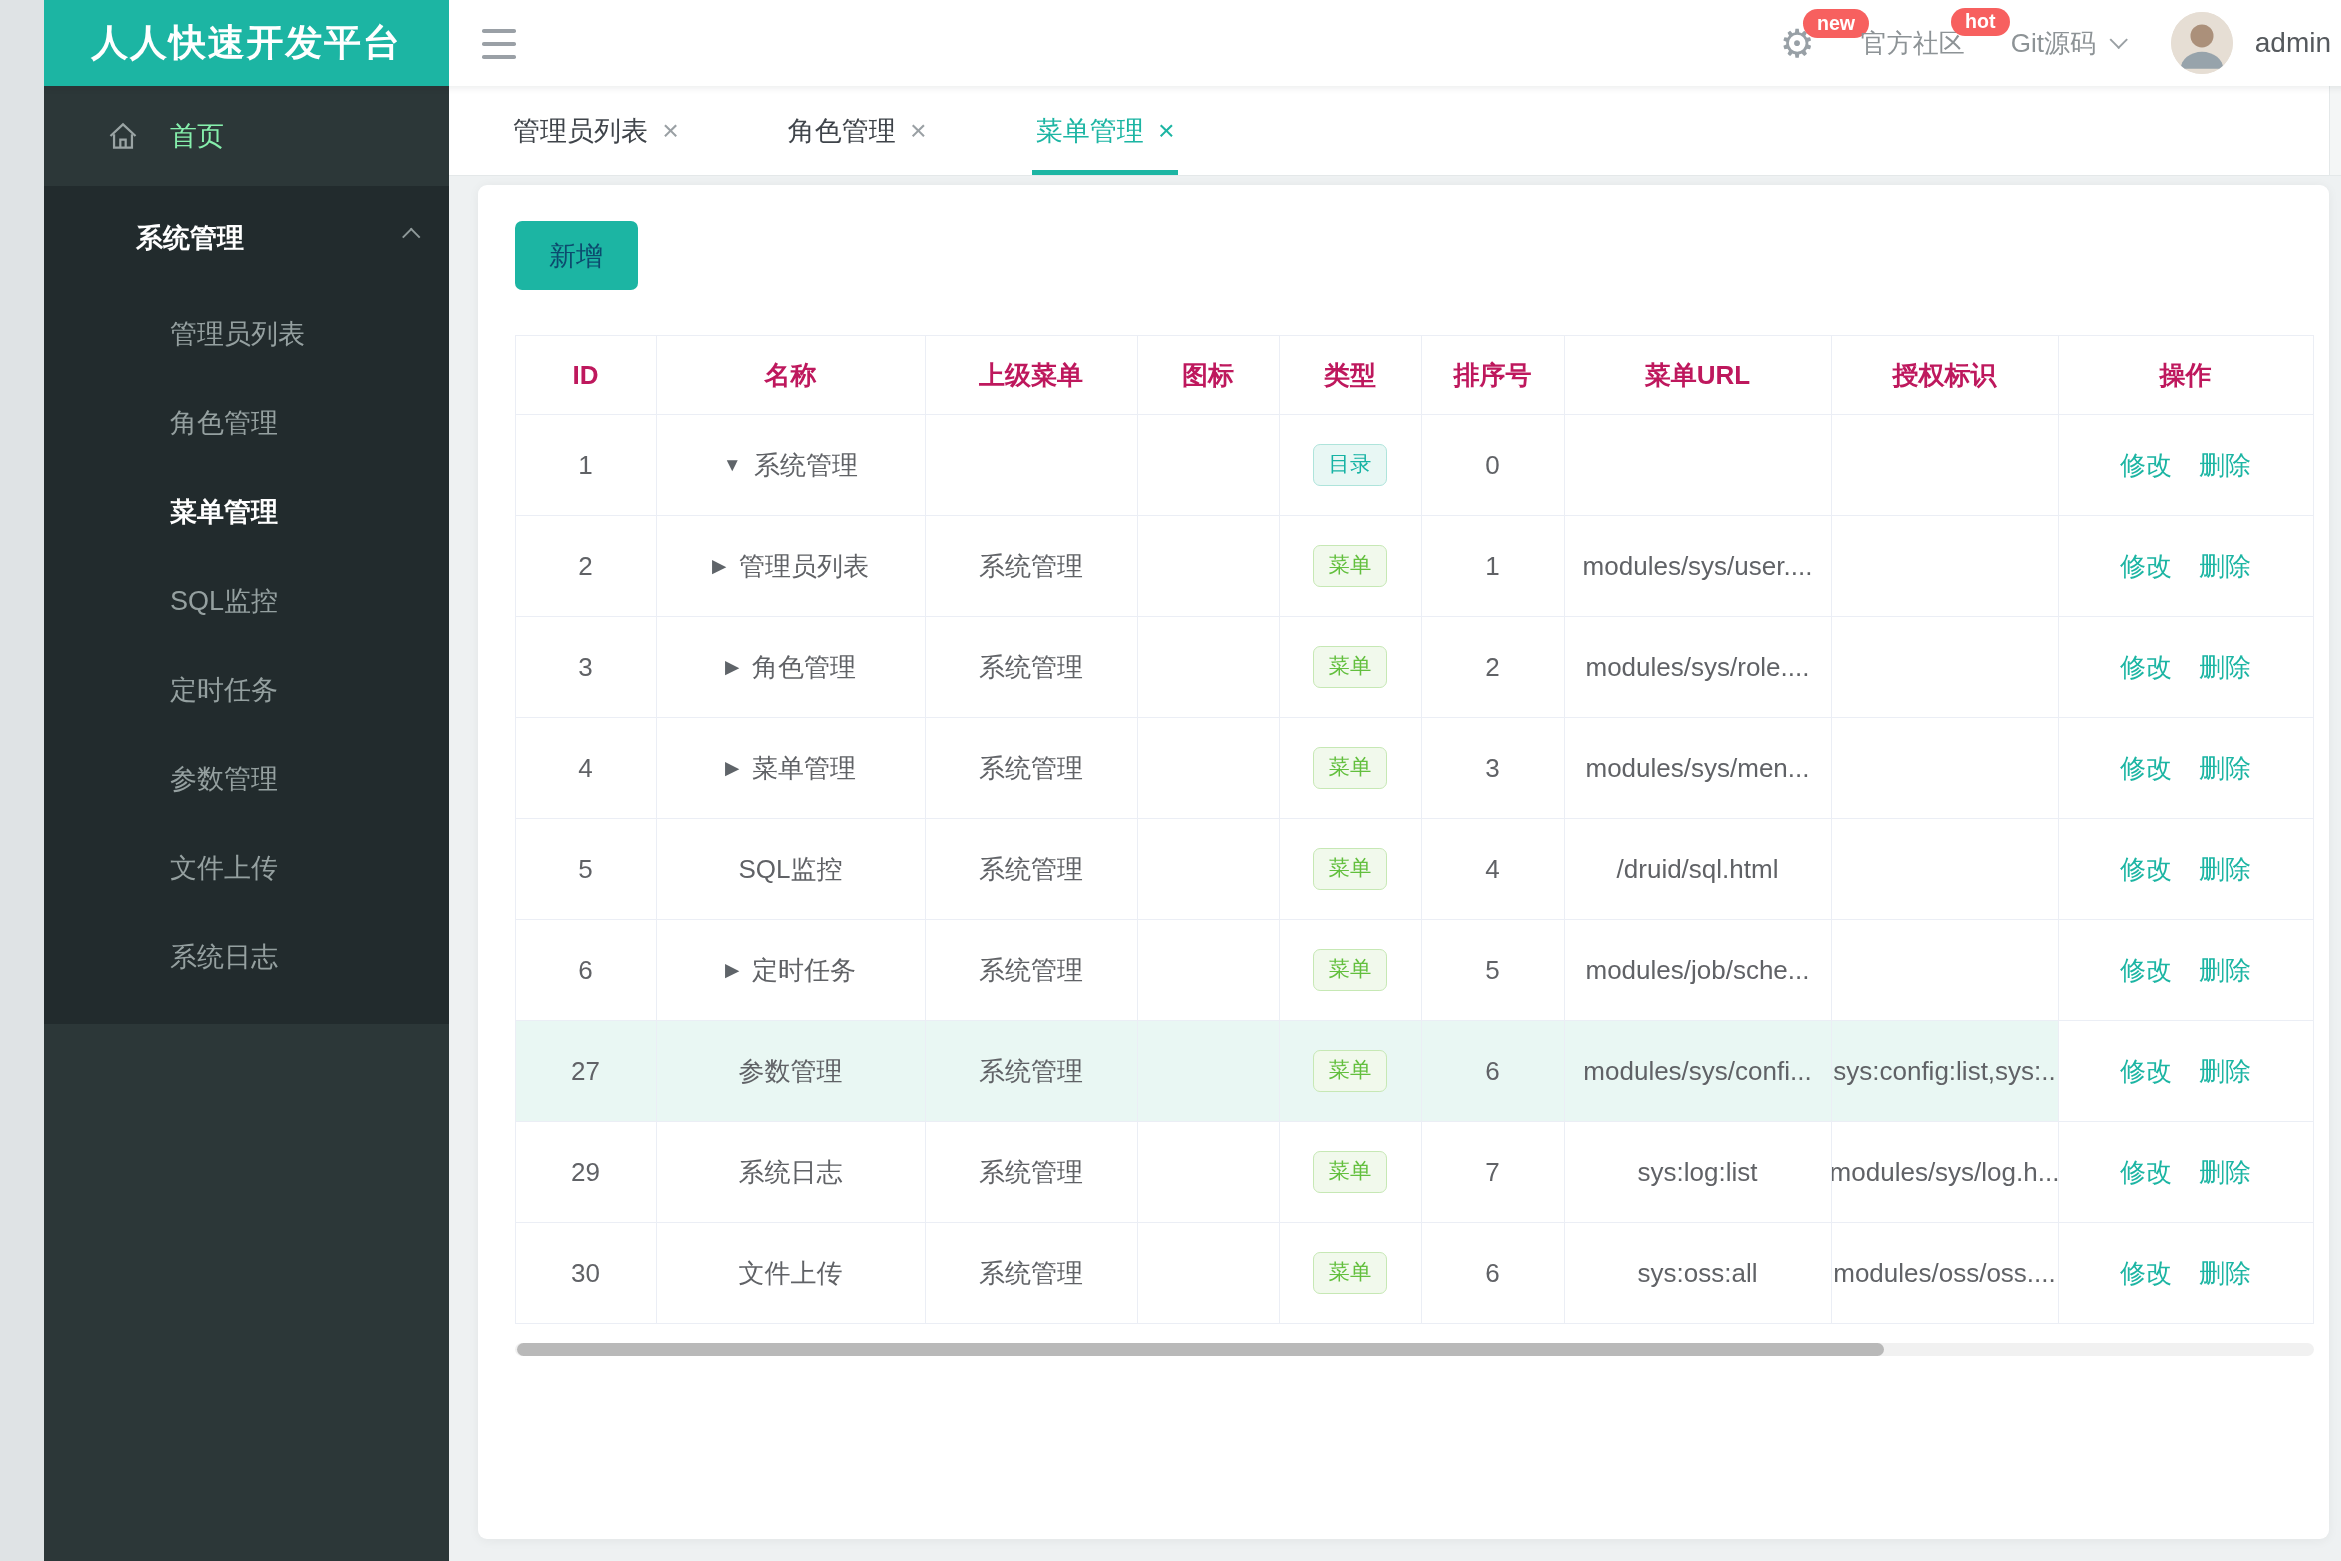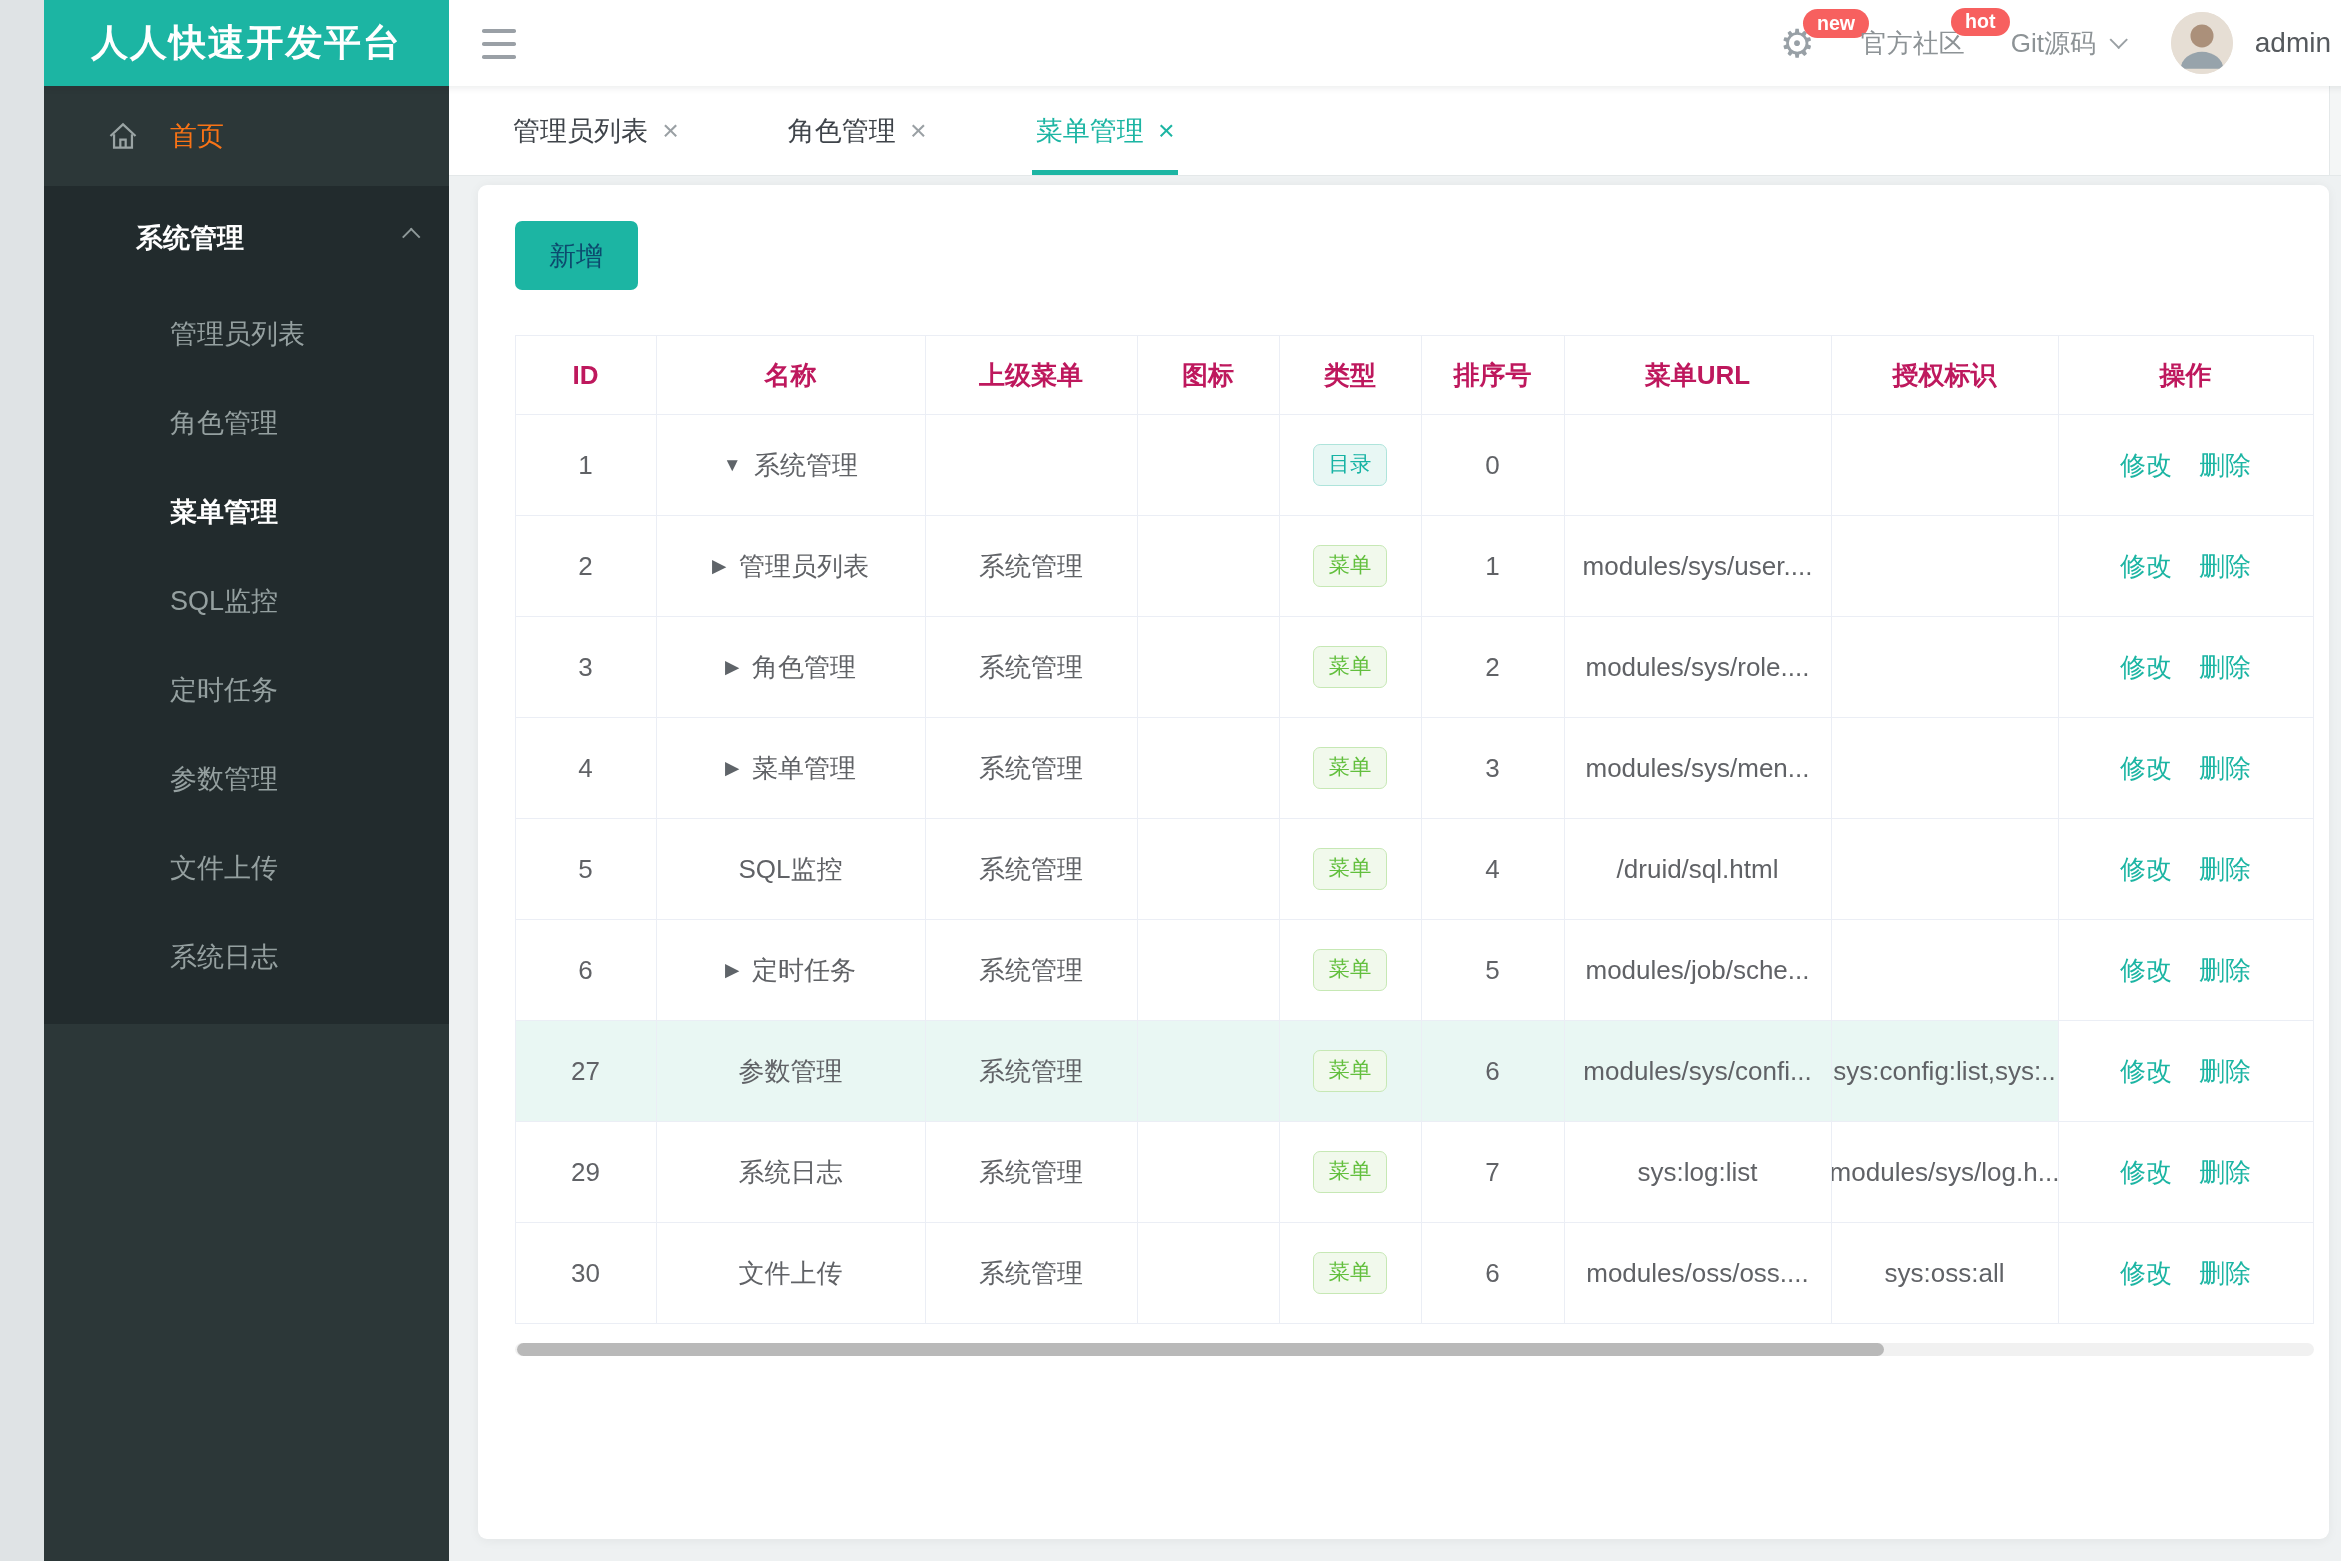--- a/index.html
+++ b/index.html
@@ -26,21 +26,21 @@
   .chev { display:inline-block; border-right:2.7px solid #9aa0a4; border-bottom:2.7px solid #9aa0a4; }
   .chev.down { width:13.4px; height:13.4px; transform:rotate(45deg) translate(-1.8px,-1.8px); }
   .chev.up { width:12.5px; height:12.5px; transform:rotate(-135deg); }
   .git-caret { margin-left:16px; }
   .user { display:flex; align-items:center; gap:21.4px; }
   .avatar { width:62px; height:62px; border-radius:50%; overflow:hidden; background:#e6ded4; flex:none; }
   .user-name { color:#55595d; font-size:28px; }
 
   
   .sidebar { position:absolute; left:0; top:86px; width:405px; height:1476px; background:#2c3738; z-index:20; }
-  .side-home { height:100px; display:flex; align-items:center; padding-left:62px; color:#f97316;
+  .side-home { height:100px; display:flex; align-items:center; padding-left:62px; color:#86efac;
                font-size:27px; cursor:pointer; }
   .side-home svg { margin-right:30px; }
   .side-group { background:#222b2d; padding-bottom:23px; }
   .group-title { height:103px; display:flex; align-items:center; padding:0 32px 0 92px;
                  color:#ffffff; font-size:27px; font-weight:700; cursor:pointer; }
   .group-title .chev { margin-left:auto; border-color:#8f9a9a; }
   .side-item { height:89px; display:flex; align-items:center; padding-left:126px;
                color:#95a0a0; font-size:27px; cursor:pointer; }
   .side-item.active { color:#ffffff; font-weight:700; }
 
@@ -338,22 +338,22 @@
             <div class="td">30</div>
             <div class="td">
               <span>文件上传</span>
             </div>
             <div class="td">系统管理</div>
             <div class="td"></div>
             <div class="td">
               <span class="badge menu">菜单</span>
             </div>
             <div class="td">6</div>
+            <div class="td">sys:oss:all</div>
             <div class="td">modules/oss/oss....</div>
-            <div class="td">sys:oss:all</div>
             <div class="td ops">
               <span class="op-link">修改</span>
               <span class="op-link">删除</span>
             </div>
           </div>
         </div>
       <div class="hscroll">
         <div class="hthumb"></div>
       </div>
     </div>

